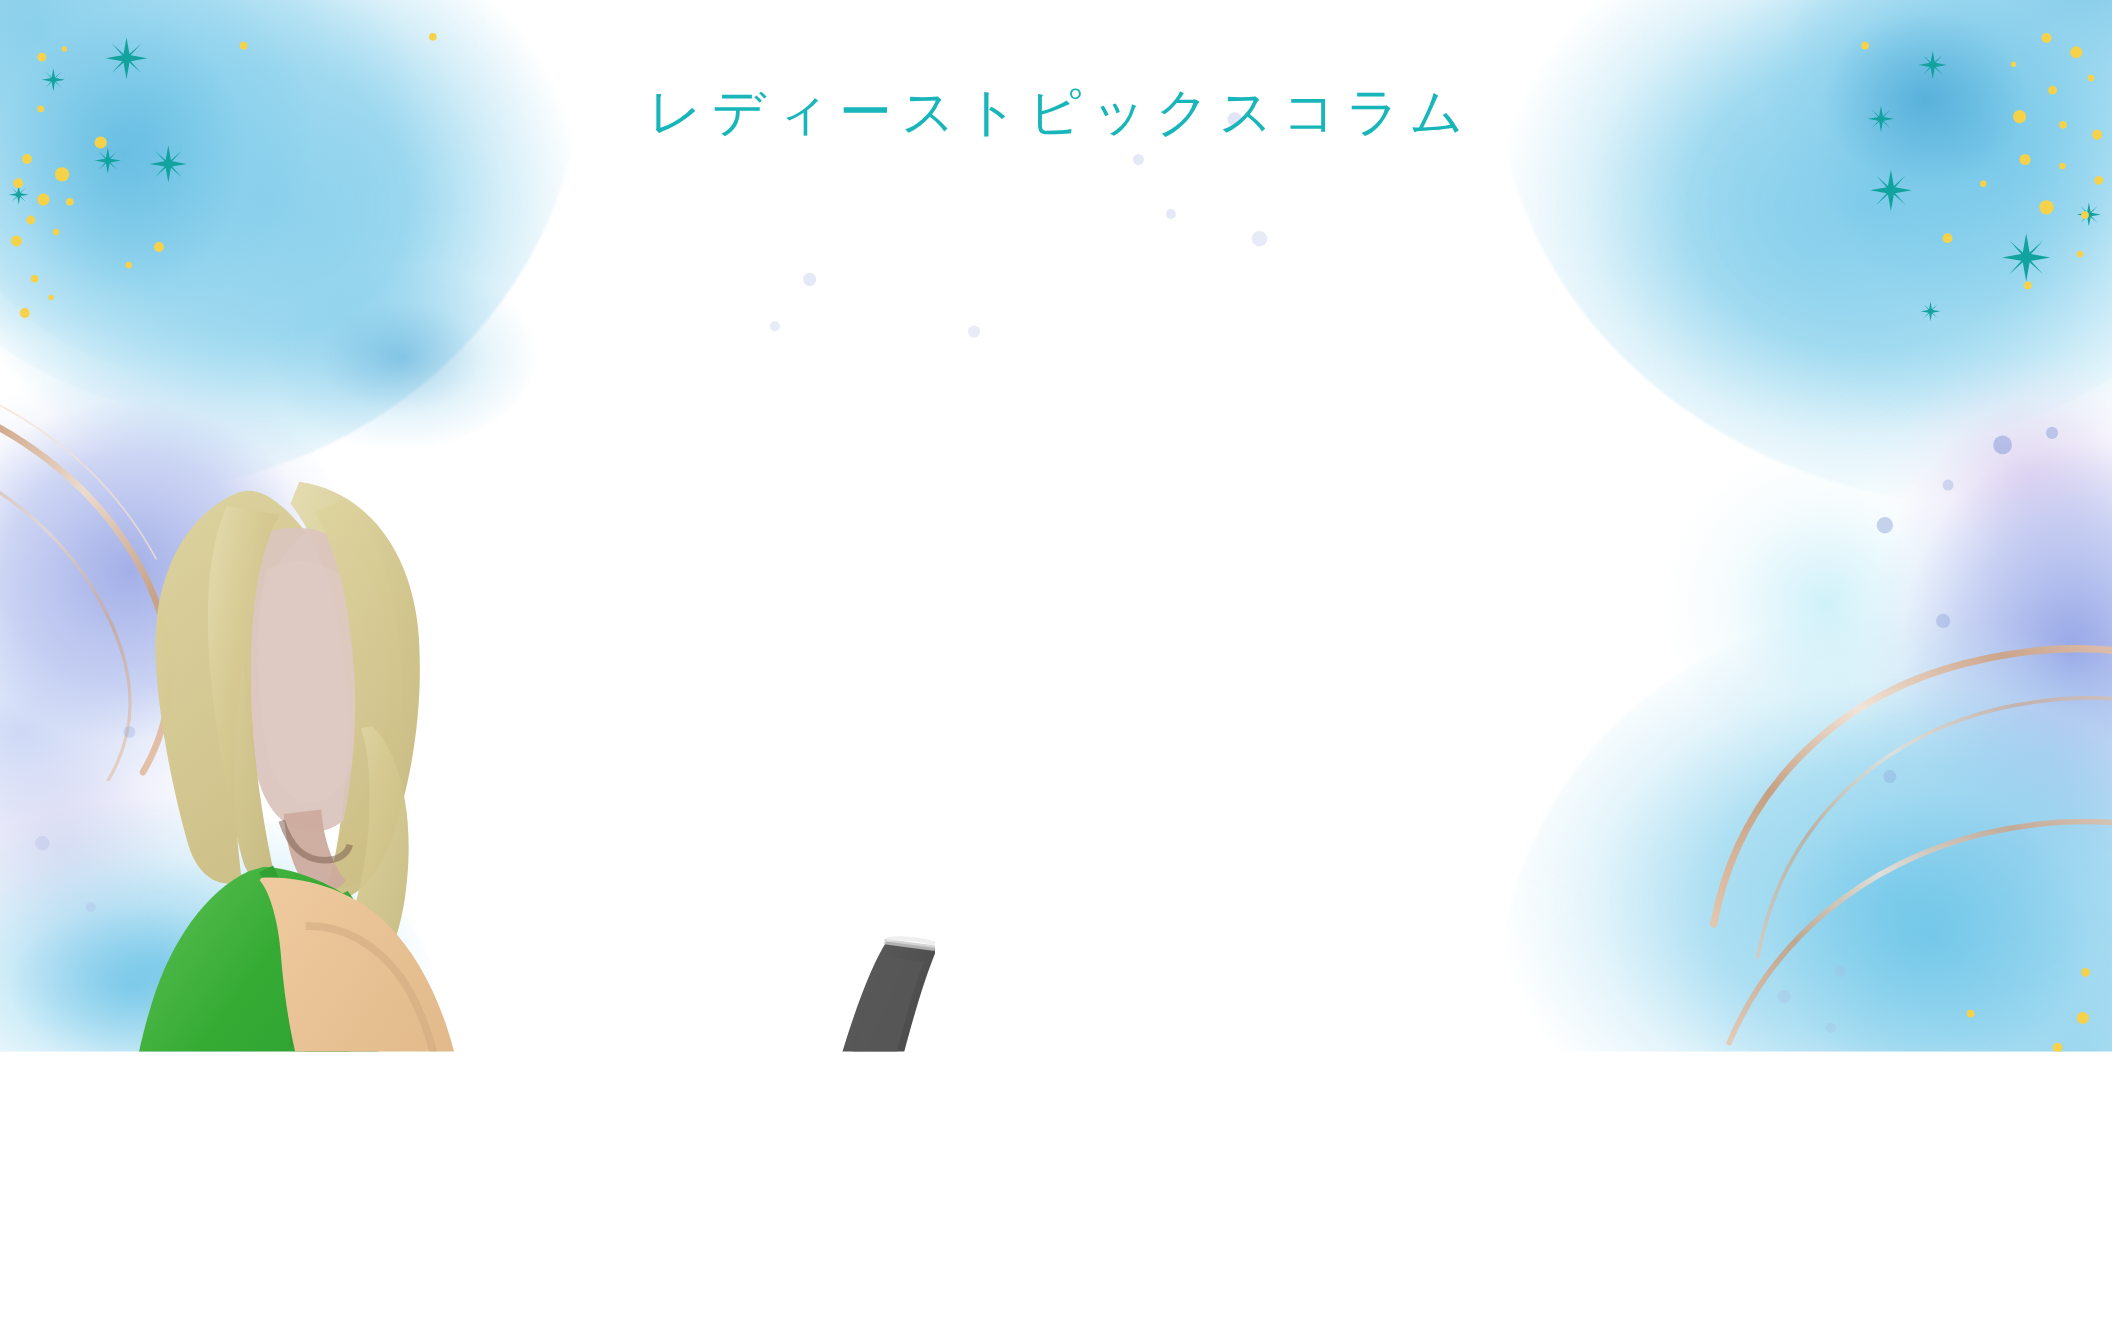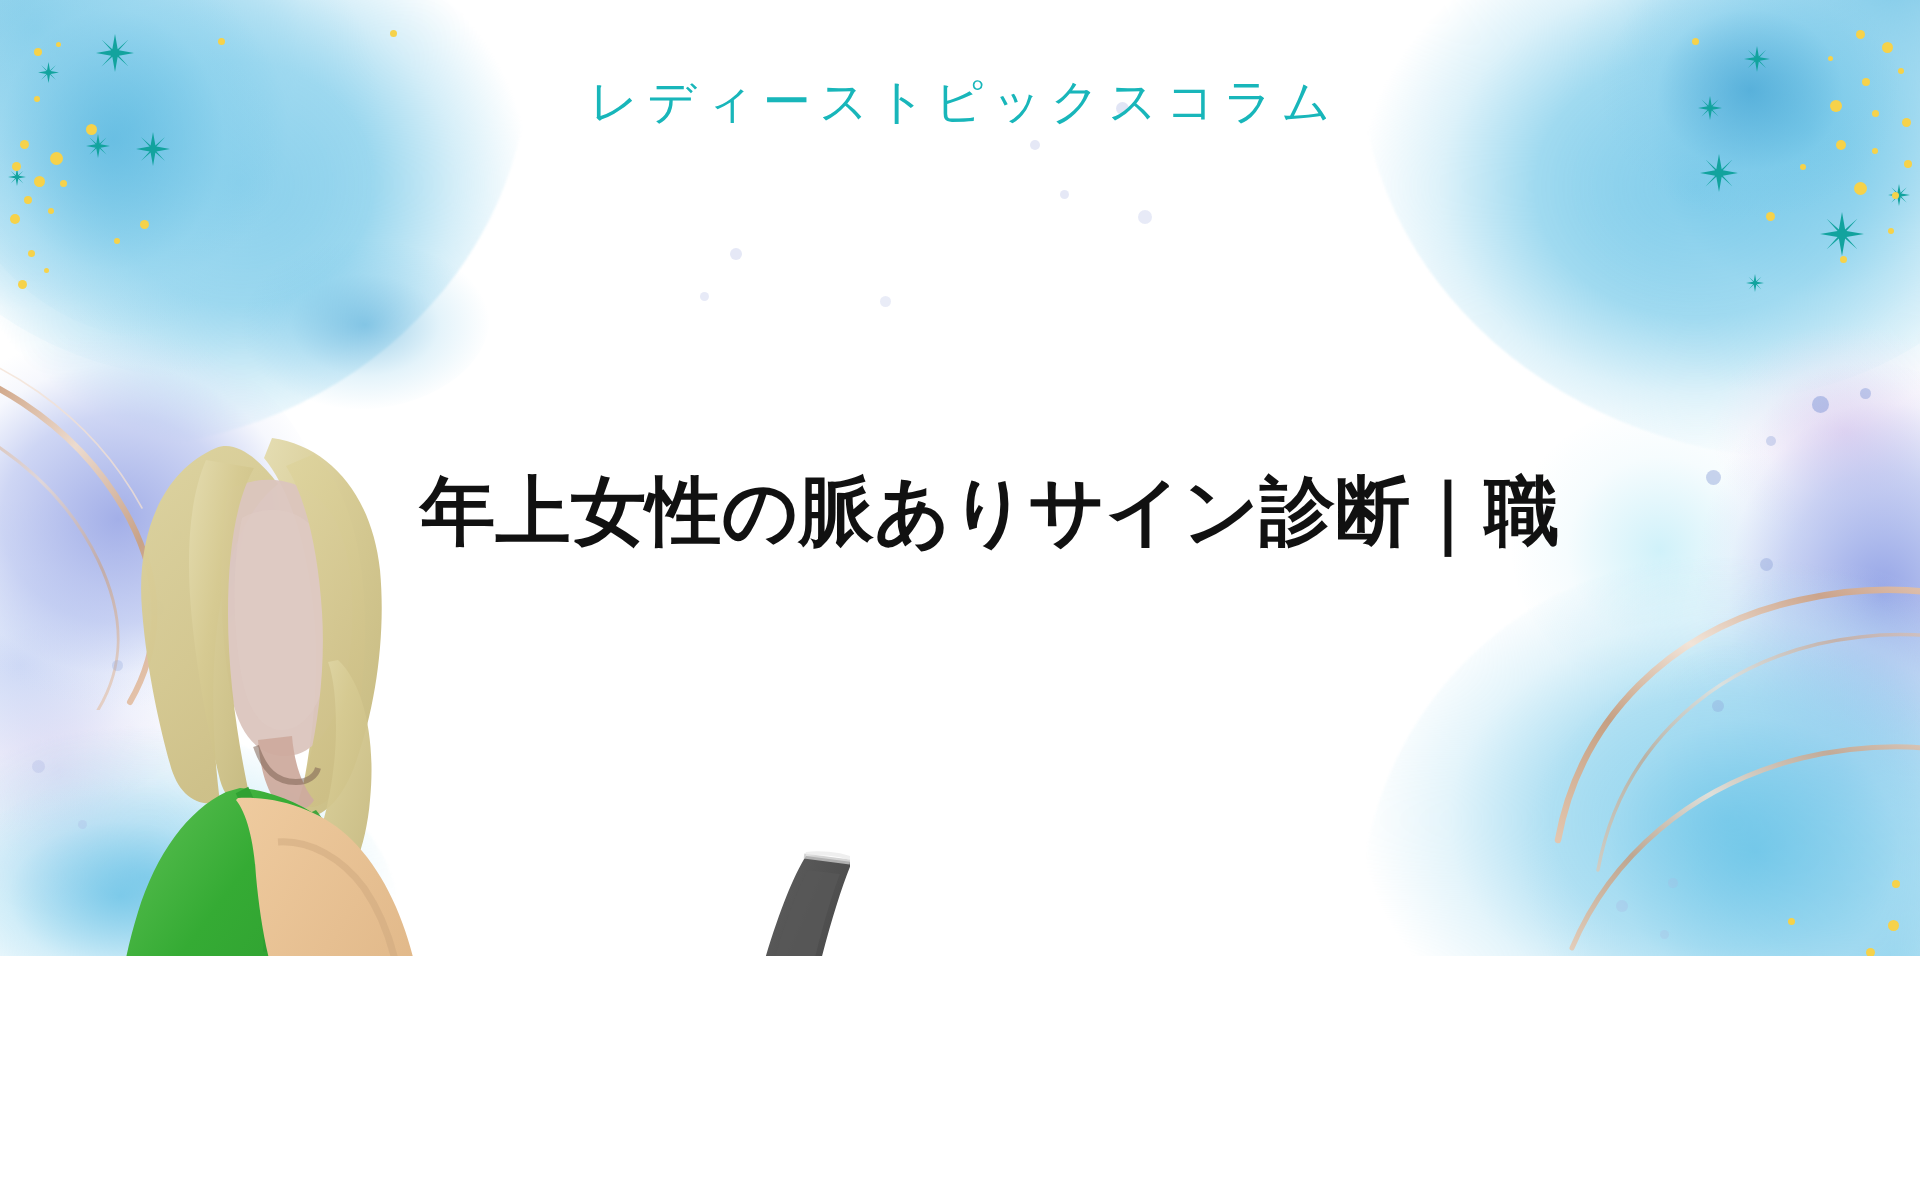--- a/index.html
+++ b/index.html
@@ -362,21 +362,20 @@
   <div class="dot" style="left:112px; top:660px; width:11px;height:11px; background:rgba(140,160,215,.28);"></div>
   <div class="dot" style="left:32px;  top:760px; width:13px;height:13px; background:rgba(170,180,225,.3);"></div>
   <div class="dot" style="left:78px;  top:820px; width:9px; height:9px;  background:rgba(170,180,225,.28);"></div>
   <div class="dot" style="left:1616px;top:900px; width:12px;height:12px; background:rgba(170,180,225,.28);"></div>
   <div class="dot" style="left:1660px;top:930px; width:9px; height:9px;  background:rgba(170,180,225,.26);"></div>
   <div class="dot" style="left:1668px;top:878px; width:10px;height:10px; background:rgba(170,180,225,.26);"></div>
 
   <div class="header-label">レディーストピックスコラム</div>
 
   <div class="title-wrap">
-    <div class="title-line">年上女性の脈ありサイン診断｜職</div>
   </div>
 
   <svg id="illus" viewBox="0 0 830 790" xmlns="http://www.w3.org/2000/svg">
     <defs>
       <linearGradient id="hairG" x1="0" y1="0" x2="1" y2="1">
         <stop offset="0%" stop-color="#e4dcb0"></stop>
         <stop offset="40%" stop-color="#d6ca92"></stop>
         <stop offset="100%" stop-color="#c4b77c"></stop>
       </linearGradient>
       <linearGradient id="hairG2" x1="0" y1="0" x2="0.4" y2="1">

